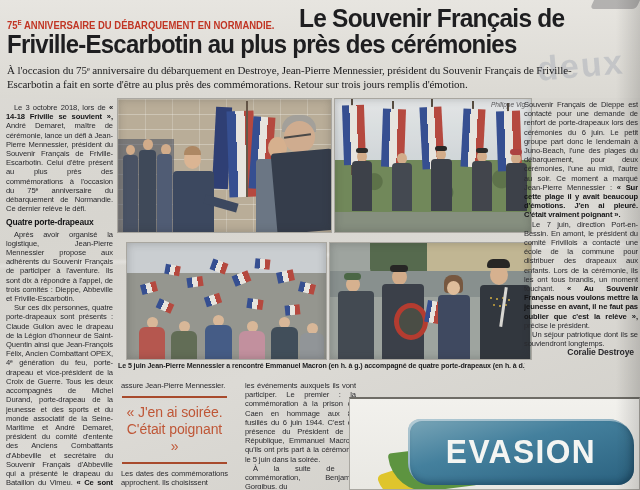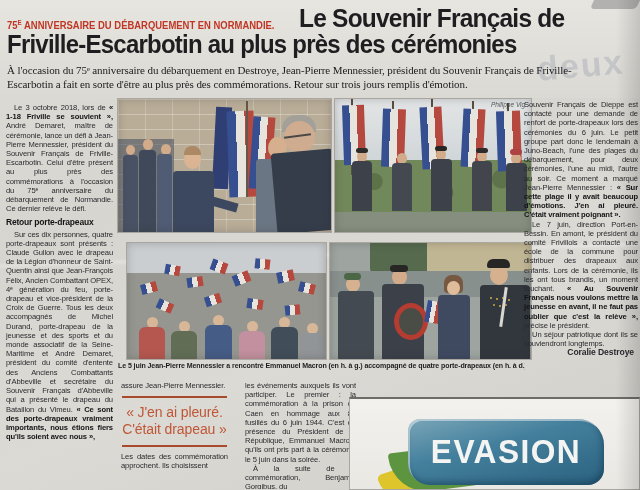--- a/index.html
+++ b/index.html
@@ -67,21 +67,21 @@
   .credit{position:absolute;top:2px;right:4px;font-size:6.5px;font-style:italic;color:rgba(60,60,62,0.85);z-index:5;}
   .caption{position:absolute;left:118px;top:361px;width:415px;font-weight:700;font-size:7.2px;
     letter-spacing:-0.1px;color:#1c1c1e;white-space:nowrap;overflow:hidden;transform:scaleX(0.98);transform-origin:left top;}
 
   
   .ad{position:absolute;left:349px;top:397px;width:291px;height:93px;
     background:linear-gradient(#f2f1ed,#e9e8e3);border:1px solid #aoa;border:1px solid #a9a7a1;
     border-top:2px solid #6e6c66;box-sizing:border-box;overflow:hidden;}
   .listen{position:absolute;left:9px;top:6px;font-size:15px;font-weight:700;font-style:italic;
     color:#223a61;letter-spacing:0.3px;}
-  .logo{position:absolute;left:58px;top:20px;width:196px;height:66px;}
+  .logo{position:absolute;left:58px;top:20px;width:226px;height:66px;}
   .logo-yellow{position:absolute;left:-28px;bottom:-12px;width:52px;height:30px;background:#dfc52c;
     border-radius:8px 0 20px 40px;transform:rotate(-18deg);}
   .logo-green{position:absolute;left:-18px;bottom:-5px;width:92px;height:42px;background:#5d9440;
     border-radius:4px 0 10px 42px;transform:rotate(-7deg);}
   .logo-blue{position:absolute;inset:0;border-radius:12px 26px 16px 22px;
     background:linear-gradient(165deg,#7aa6b8 0%,#44809d 40%,#2a617f 100%);
     box-shadow:inset 2px 2px 0 rgba(255,255,255,0.45),inset -2px -3px 6px rgba(0,30,50,0.35);}
   .logo-text{position:absolute;inset:0;display:flex;align-items:center;justify-content:center;
     font-size:33px;font-weight:700;letter-spacing:1.5px;color:#f4f5f2;transform:scaleX(0.96);}
 </style>
@@ -93,22 +93,23 @@
   <div class="crease"></div>
   <div class="corner-smudge"></div>
   <div class="ghost">deux</div>
 
   <div class="kicker"><span>75</span><sup>E</sup><span> ANNIVERSAIRE DU DÉBARQUEMENT EN NORMANDIE.</span></div>
   <div class="title1">Le Souvenir Français de</div>
   <div class="title2">Friville-Escarbotin au plus près des cérémonies</div>
   <p class="lede">À l'occasion du 75ᵉ anniversaire du débarquement en Destroye, Jean-Pierre Mennessier, président du Souvenir Français de Friville-Escarbotin a fait en sorte d'être au plus près des commémorations. Retour sur trois jours remplis d'émotion.</p>
 
   <div class="col col1">
-    <p><span>Le 3 octobre 2018, lors de</span> <b>« 1-18 Friville se souvient »,</b> <span>André Demaret, maître de cérémonie, lance un défi à Jean-Pierre Mennessier, président du Souvenir Français de Friville-Escarbotin. Celui d'être présent au plus près des commémorations à l'occasion du 75ᵉ anniversaire du débarquement de Normandie. Ce dernier relève le défi.</span></p>
-    <h3>Retour porte-drapeaux</h3>
+    <p><span>Le 3 octobre 2018, lors de</span> <b>« 14-18 Friville se souvient »,</b> <span>André Demaret, maître de cérémonie, lance un défi à Jean-Pierre Mennessier, président du Souvenir Français de Friville-Escarbotin. Celui d'être présent au plus près des commémorations à l'occasion du 75ᵉ anniversaire du débarquement de Normandie. Ce dernier relève le défi.</span></p>
+    <h3>Quatre porte-drapeaux</h3>
+    <p>Après avoir organisé la logistique, Jean-Pierre Mennessier propose aux adhérents du Souvenir Français de participer à l'aventure. Ils sont dix à répondre à l'appel, de trois comités : Dieppe, Abbeville et Friville-Escarbotin.</p>
     <p><span>Sur ces dix personnes, quatre porte-drapeaux sont présents : Claude Gullon avec le drapeau de la Légion d'honneur de Saint-Quentin ainsi que Jean-François Félix, Ancien Combattant OPEX, 4ᵉ génération du feu, porte-drapeau et vice-président de la Croix de Guerre. Tous les deux accompagnés de Michel Durand, porte-drapeau de la jeunesse et des sports et du monde associatif de la Seine-Maritime et André Demaret, président du comité d'entente des Anciens Combattants d'Abbeville et secrétaire du Souvenir Français d'Abbeville qui a présenté le drapeau du Bataillon du Vimeu.</span> <b>« Ce sont des porte-drapeaux vraiment importants, nous étions fiers qu'ils soient avec nous »,</b></p>
   </div>
 
   <figure class="ph1">
     <div class="abs wall" style="inset:0;"></div>
     <div class="abs" style="left:0;top:40px;width:56px;height:93px;background:rgba(52,62,82,0.55);"></div>
     <div class="abs head" style="left:8px;top:46px;width:9px;height:10px;"></div>
     <div class="abs suit" style="left:5px;top:56px;width:15px;height:77px;background:#39455a;"></div>
     <div class="abs head" style="left:25px;top:40px;width:10px;height:11px;"></div>
     <div class="abs suit" style="left:21px;top:51px;width:17px;height:82px;background:#2e3a4d;"></div>
@@ -207,22 +208,22 @@
     <div class="abs" style="left:157px;top:16px;width:23px;height:9px;background:#141414;border-radius:6px 6px 2px 2px;"></div>
     <div class="abs suit" style="left:150px;top:42px;width:50px;height:74px;background:#20262f;"></div>
     <div class="abs" style="left:160px;top:54px;width:2px;height:2px;border-radius:50%;background:#d4af37;box-shadow:6px 1px 0 #d4af37,12px 0 0 #c8a22e,18px 2px 0 #d4af37,3px 7px 0 #c8a22e,9px 8px 0 #d4af37,15px 7px 0 #c8a22e;"></div>
     <div class="abs" style="left:172px;top:44px;width:3px;height:40px;background:#d8d8d4;transform:rotate(8deg);"></div>
   </figure>
 
   <div class="caption">Le 5 juin Jean-Pierre Mennessier a rencontré Emmanuel Macron (en h. à g.) accompagné de quatre porte-drapeaux (en h. à d.).</div>
 
   <div class="col col2">
     <p class="cont">assure Jean-Pierre Mennessier.</p>
-    <div class="pullquote">« J'en ai pleuré. C'était drapeau »</div>
-    <p class="cont">Les dates des commémoration approchent. Ils choisissent</p>
+    <div class="pullquote">« J'en ai soirée. C'était poignant »</div>
+    <p class="cont">Les dates des commémorations approchent. Ils choisissent</p>
   </div>
 
   <div class="col col3">
     <p class="cont">les événements auxquels ils vont participer. Le premier : la commémoration à la prison de Caen en hommage aux 87 fusillés du 6 juin 1944. C'est en présence du Président de la République, Emmanuel Macron, qu'ils ont pris part à la cérémonie le 5 juin dans la soirée.</p>
     <p>À la suite de la commémoration, Benjamin Gorgibus, du</p>
   </div>
 
   <div class="col col4">
     <p class="cont"><span>Souvenir Français de Dieppe est contacté pour une demande de renfort de porte-drapeaux lors des cérémonies du 6 juin. Le petit groupe part donc le lendemain à Juno-Beach, l'une des plages du débarquement, pour deux cérémonies, l'une au midi, l'autre au soir. Ce moment a marqué Jean-Pierre Mennessier :</span> <b>« Sur cette plage il y avait beaucoup d'émotions. J'en ai pleuré. C'était vraiment poignant ».</b></p>
     <p><span>Le 7 juin, direction Port-en-Bessin. En amont, le président du comité Frivillois a contacté une école de la commune pour distribuer des drapeaux aux enfants. Lors de la cérémonie, ils les ont tous brandis, un moment touchant.</span> <b>« Au Souvenir Français nous voulons mettre la jeunesse en avant, il ne faut pas oublier que c'est la relève »,</b> <span>précise le président.</span></p>

